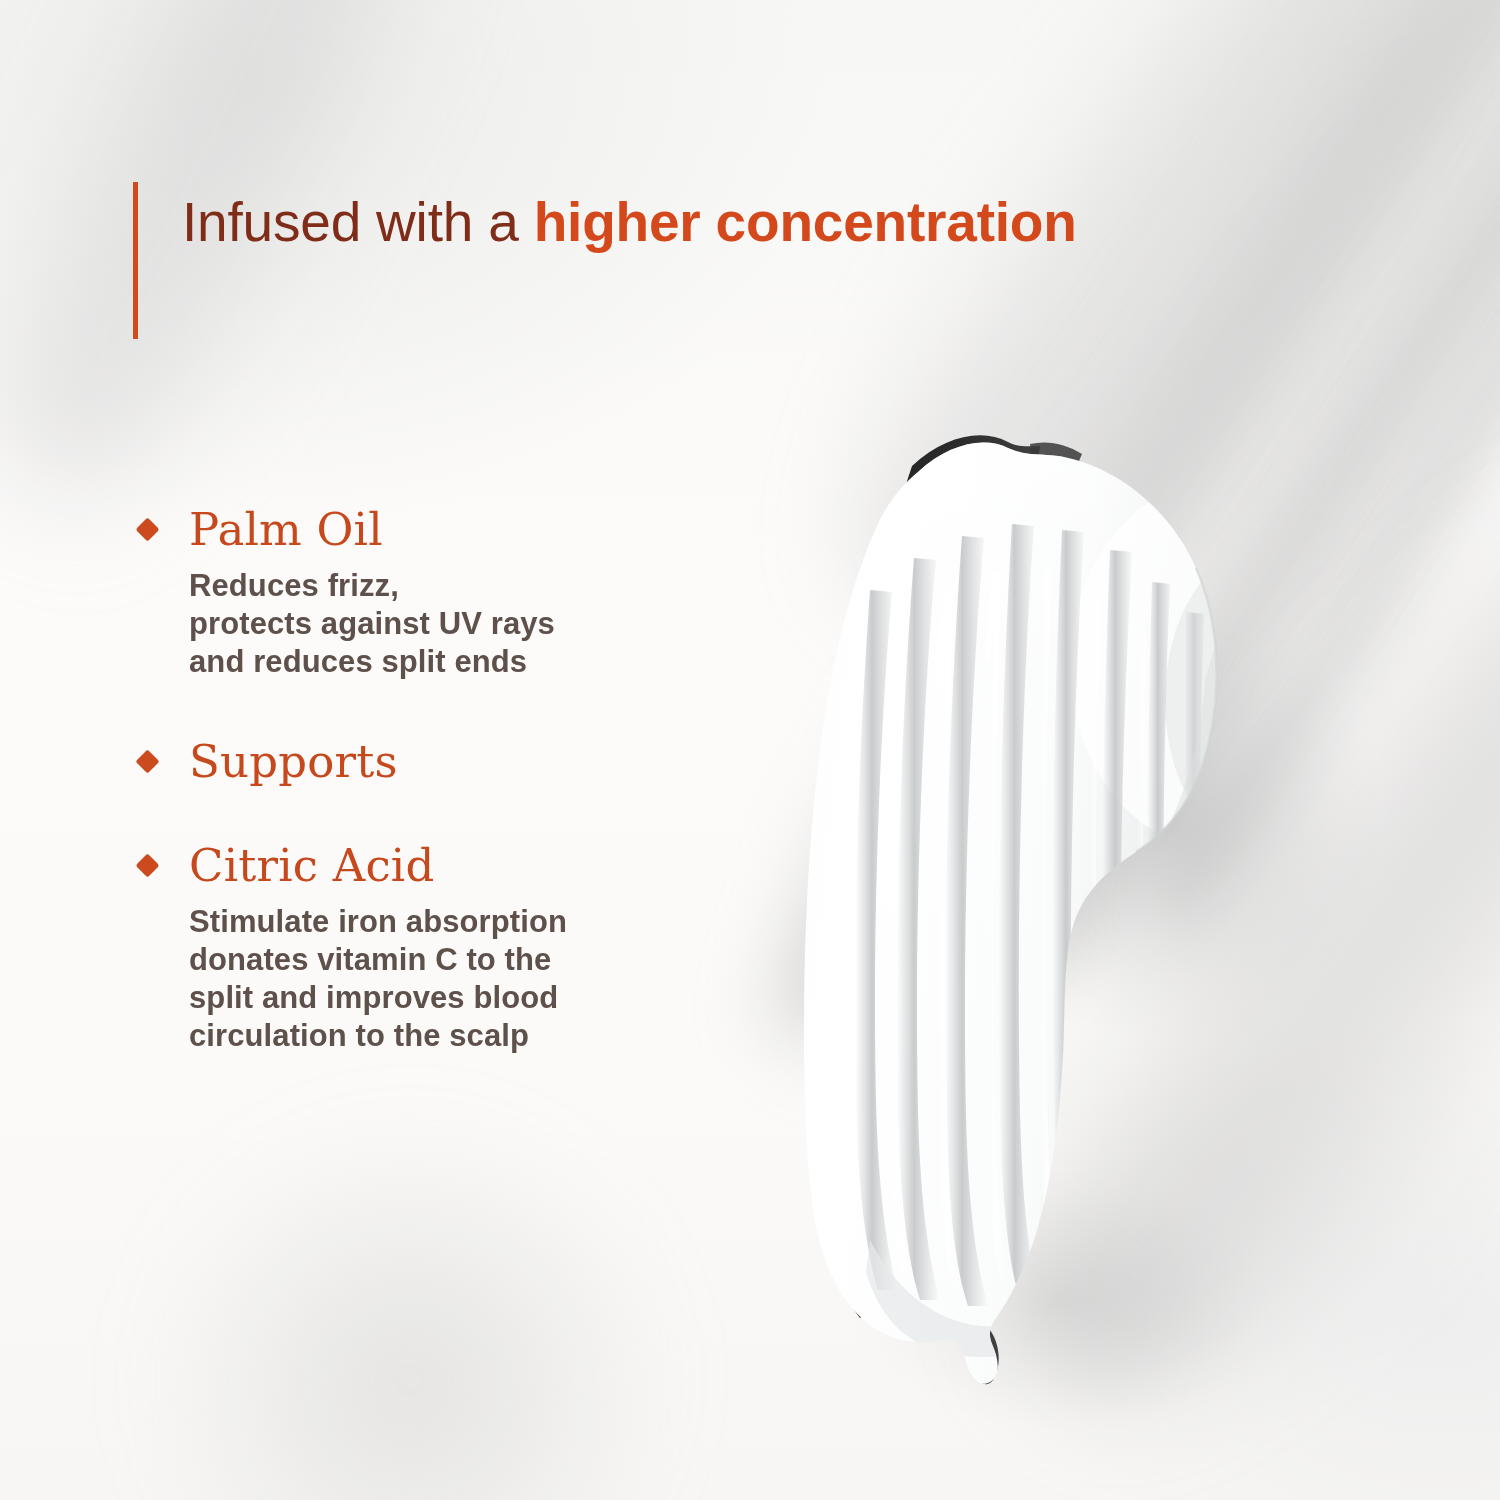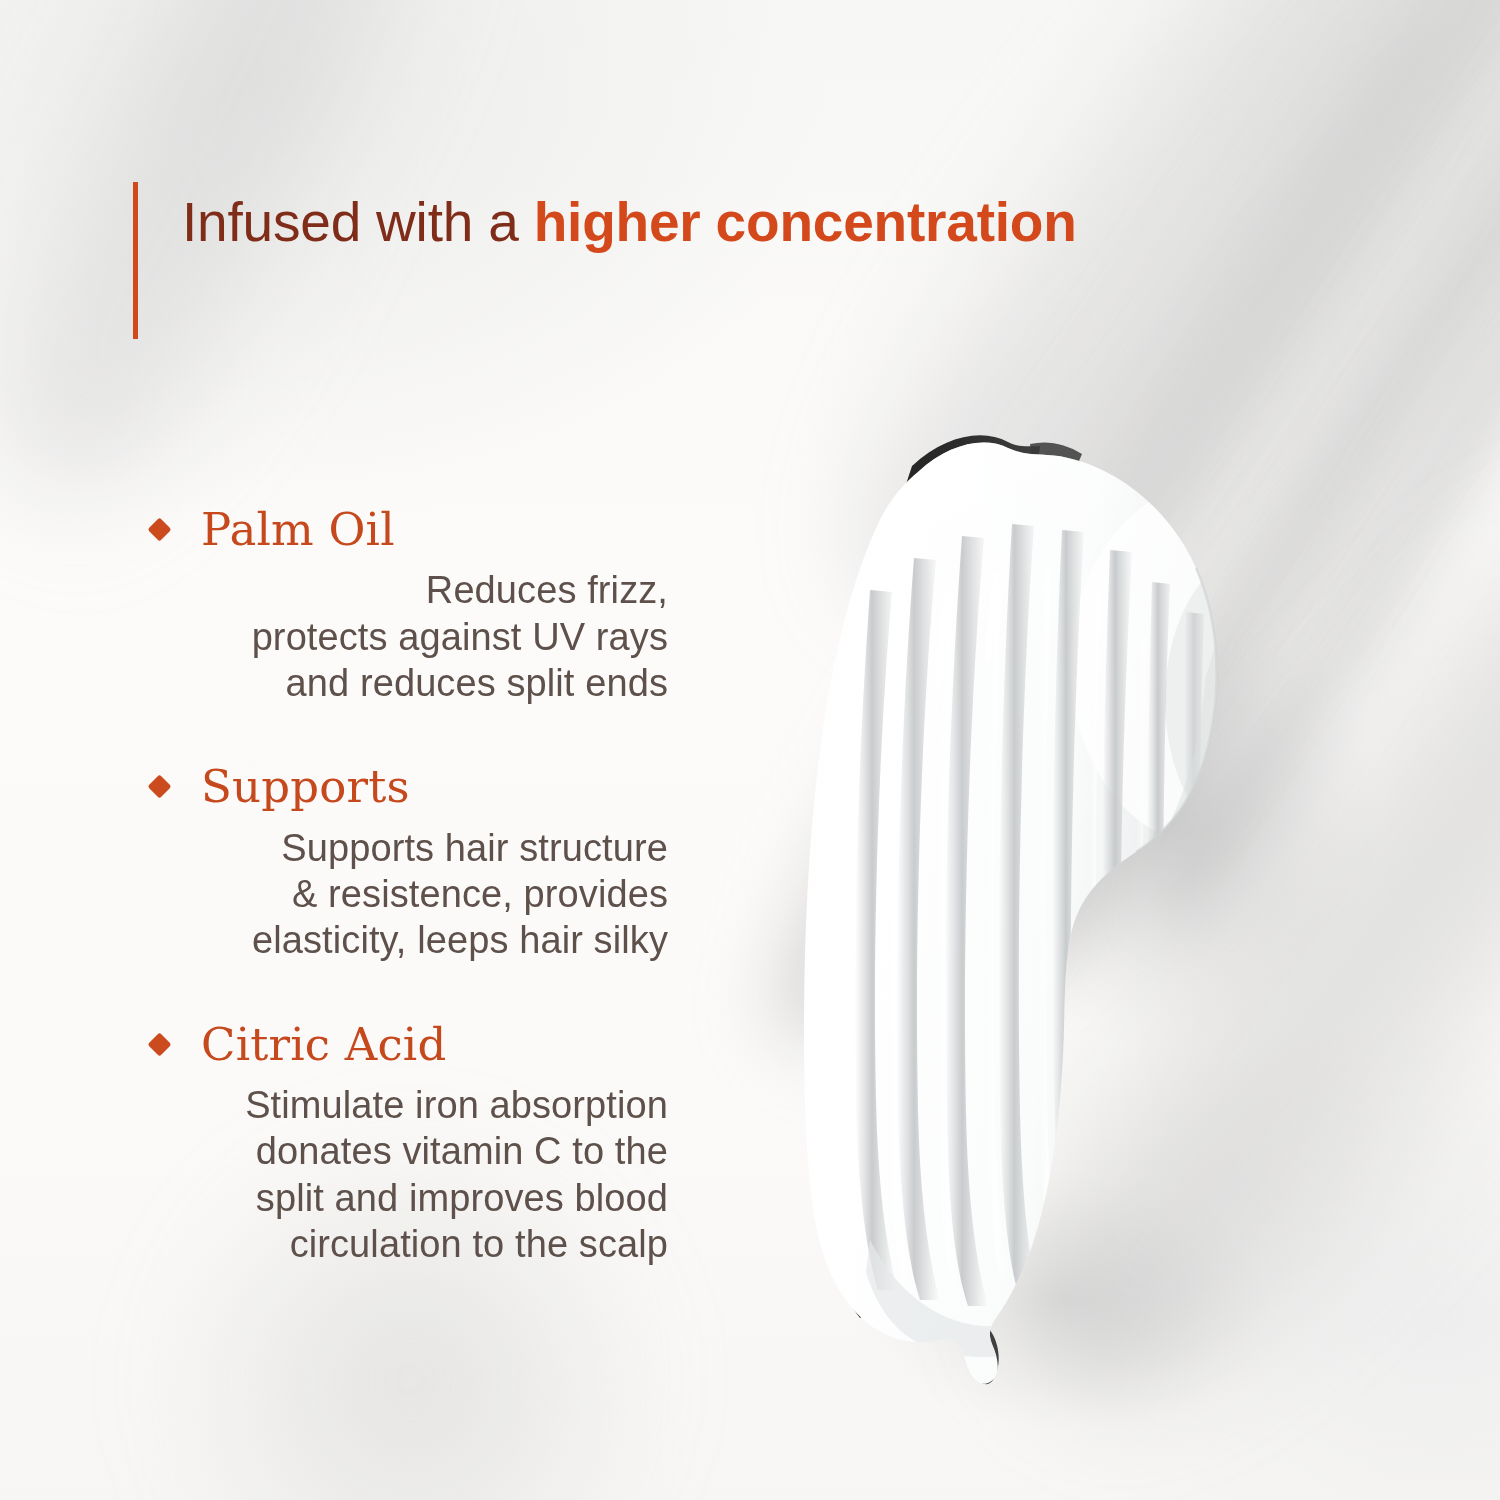--- a/index.html
+++ b/index.html
@@ -106,24 +106,23 @@
     white-space: nowrap;
   }
   .headline .hl-strong {
     font-weight: 700;
     color: #d4491c;
   }
 
   
   .ingredients {
     position: absolute;
-    left: 148px;
+    left: 136px;
     top: 506px;
     width: 520px;
-    text-align: right;
   }
   .ing-item { margin-bottom: 57px; }
   .ing-item:last-child { margin-bottom: 0; }
 
   .ing-head {
     display: flex;
     align-items: center;
     margin-bottom: 6px;
   }
   .bullet-diamond {
@@ -140,24 +139,24 @@
     font-family: "DejaVu Serif", "Liberation Serif", serif;
     font-size: 45px;
     line-height: 1.05;
     font-weight: 400;
     color: #c6491e;
     letter-spacing: 0.2px;
   }
   .ing-desc {
     margin-left: 53px;
     margin-top: 14px;
-    font-size: 38px;
+    font-size: 31px;
     line-height: 1.22;
     color: #5e504a;
-    font-weight: 400;
+    font-weight: 700;
     letter-spacing: 0.1px;
     white-space: pre-line;
   }
 
   
   .swatch-stage {
     position: absolute;
     left: 700px;
     top: 400px;
     width: 680px;
@@ -196,23 +195,20 @@
       <div class="ing-desc">Reduces frizz,
 protects against UV rays
 and reduces split ends</div>
     </div>
 
     <div class="ing-item">
       <div class="ing-head">
         <span class="bullet-diamond"></span>
         <span class="ing-title">Supports</span>
       </div>
-      <div class="ing-desc">Supports hair structure
-&amp; resistence, provides
-elasticity, leeps hair silky</div>
     </div>
 
     <div class="ing-item">
       <div class="ing-head">
         <span class="bullet-diamond"></span>
         <span class="ing-title">Citric Acid</span>
       </div>
       <div class="ing-desc">Stimulate iron absorption
 donates vitamin C to the
 split and improves blood

